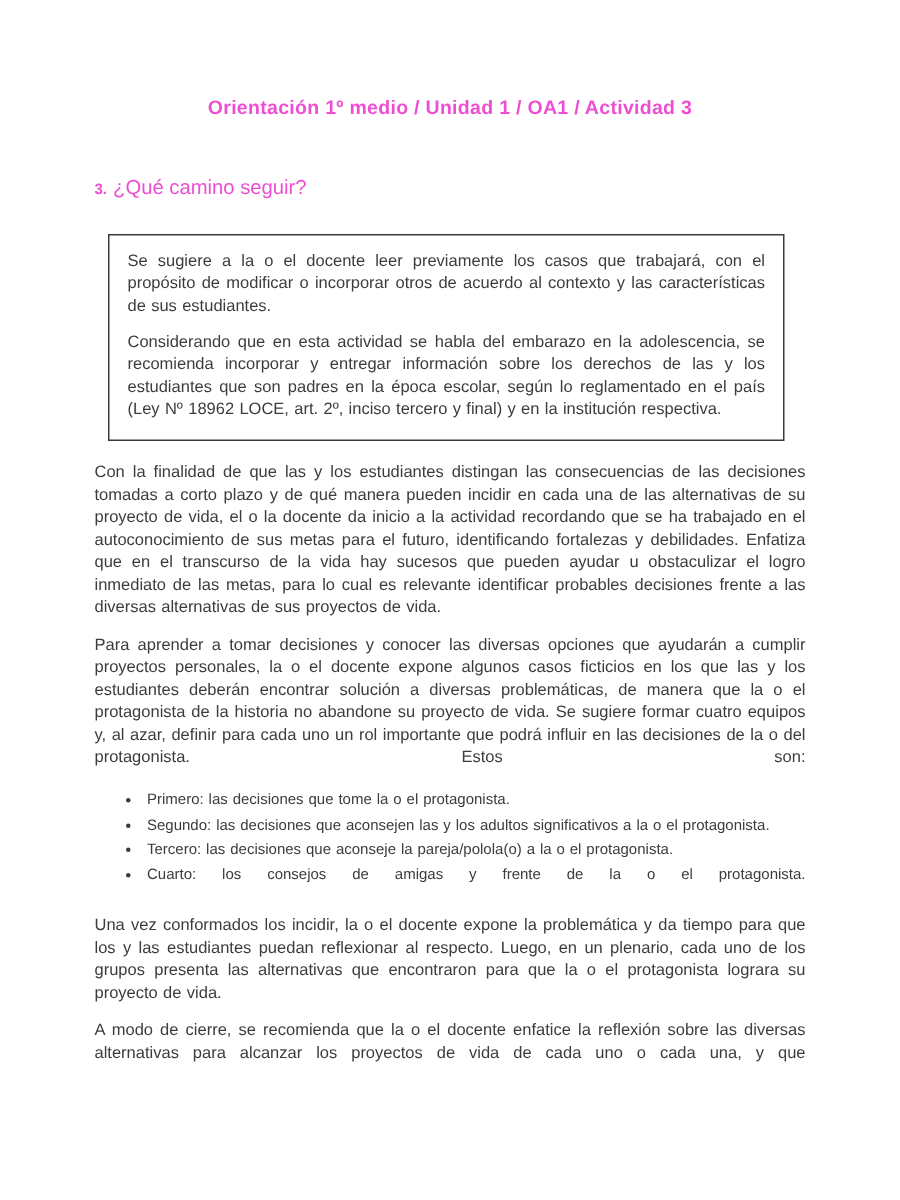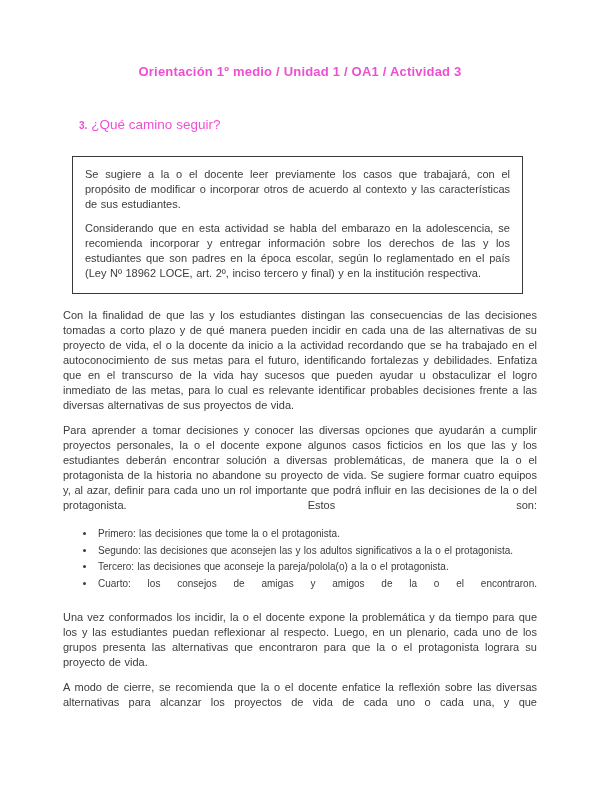--- a/index.html
+++ b/index.html
@@ -25,21 +25,21 @@
   }
   .breadcrumb-title {
     margin: 0;
     font-size: 13px;
     font-weight: bold;
     text-align: center;
     color: var(--accent);
     letter-spacing: 0.2px;
   }
   .activity-heading {
-    margin: 38px 0 0 16px;
+    margin: 38px 0 0 0;
     font-size: 13.5px;
     font-weight: normal;
     color: var(--accent);
   }
   .activity-number {
     font-size: 10px;
     font-weight: bold;
     margin-right: 4px;
   }
   .notes-box {
@@ -102,20 +102,20 @@
   </div>
 
   <p class="body-text">Con la finalidad de que las y los estudiantes distingan las consecuencias de las decisiones tomadas a corto plazo y de qué manera pueden incidir en cada una de las alternativas de su proyecto de vida, el o la docente da inicio a la actividad recordando que se ha trabajado en el autoconocimiento de sus metas para el futuro, identificando fortalezas y debilidades. Enfatiza que en el transcurso de la vida hay sucesos que pueden ayudar u obstaculizar el logro inmediato de las metas, para lo cual es relevante identificar probables decisiones frente a las diversas alternativas de sus proyectos de vida.</p>
 
   <p class="force-just">Para aprender a tomar decisiones y conocer las diversas opciones que ayudarán a cumplir proyectos personales, la o el docente expone algunos casos ficticios en los que las y los estudiantes deberán encontrar solución a diversas problemáticas, de manera que la o el protagonista de la historia no abandone su proyecto de vida. Se sugiere formar cuatro equipos y, al azar, definir para cada uno un rol importante que podrá influir en las decisiones de la o del protagonista. Estos son:</p>
 
   <ul class="roles-list">
     <li>Primero: las decisiones que tome la o el protagonista.</li>
     <li>Segundo: las decisiones que aconsejen las y los adultos significativos a la o el protagonista.</li>
     <li>Tercero: las decisiones que aconseje la pareja/polola(o) a la o el protagonista.</li>
-    <li class="force-just">Cuarto: los consejos de amigas y amigos de la o el encontraron.</li>
+    <li class="force-just">Cuarto: los consejos de amigas y frente de la o el protagonista.</li>
   </ul>
 
   <p>Una vez conformados los incidir, la o el docente expone la problemática y da tiempo para que los y las estudiantes puedan reflexionar al respecto. Luego, en un plenario, cada uno de los grupos presenta las alternativas que encontraron para que la o el protagonista lograra su proyecto de vida.</p>
 
   <p class="force-just">A modo de cierre, se recomienda que la o el docente enfatice la reflexión sobre las diversas alternativas para alcanzar los proyectos de vida de cada uno o cada una, y que</p>
 
 </div>
 
 </body></html>

